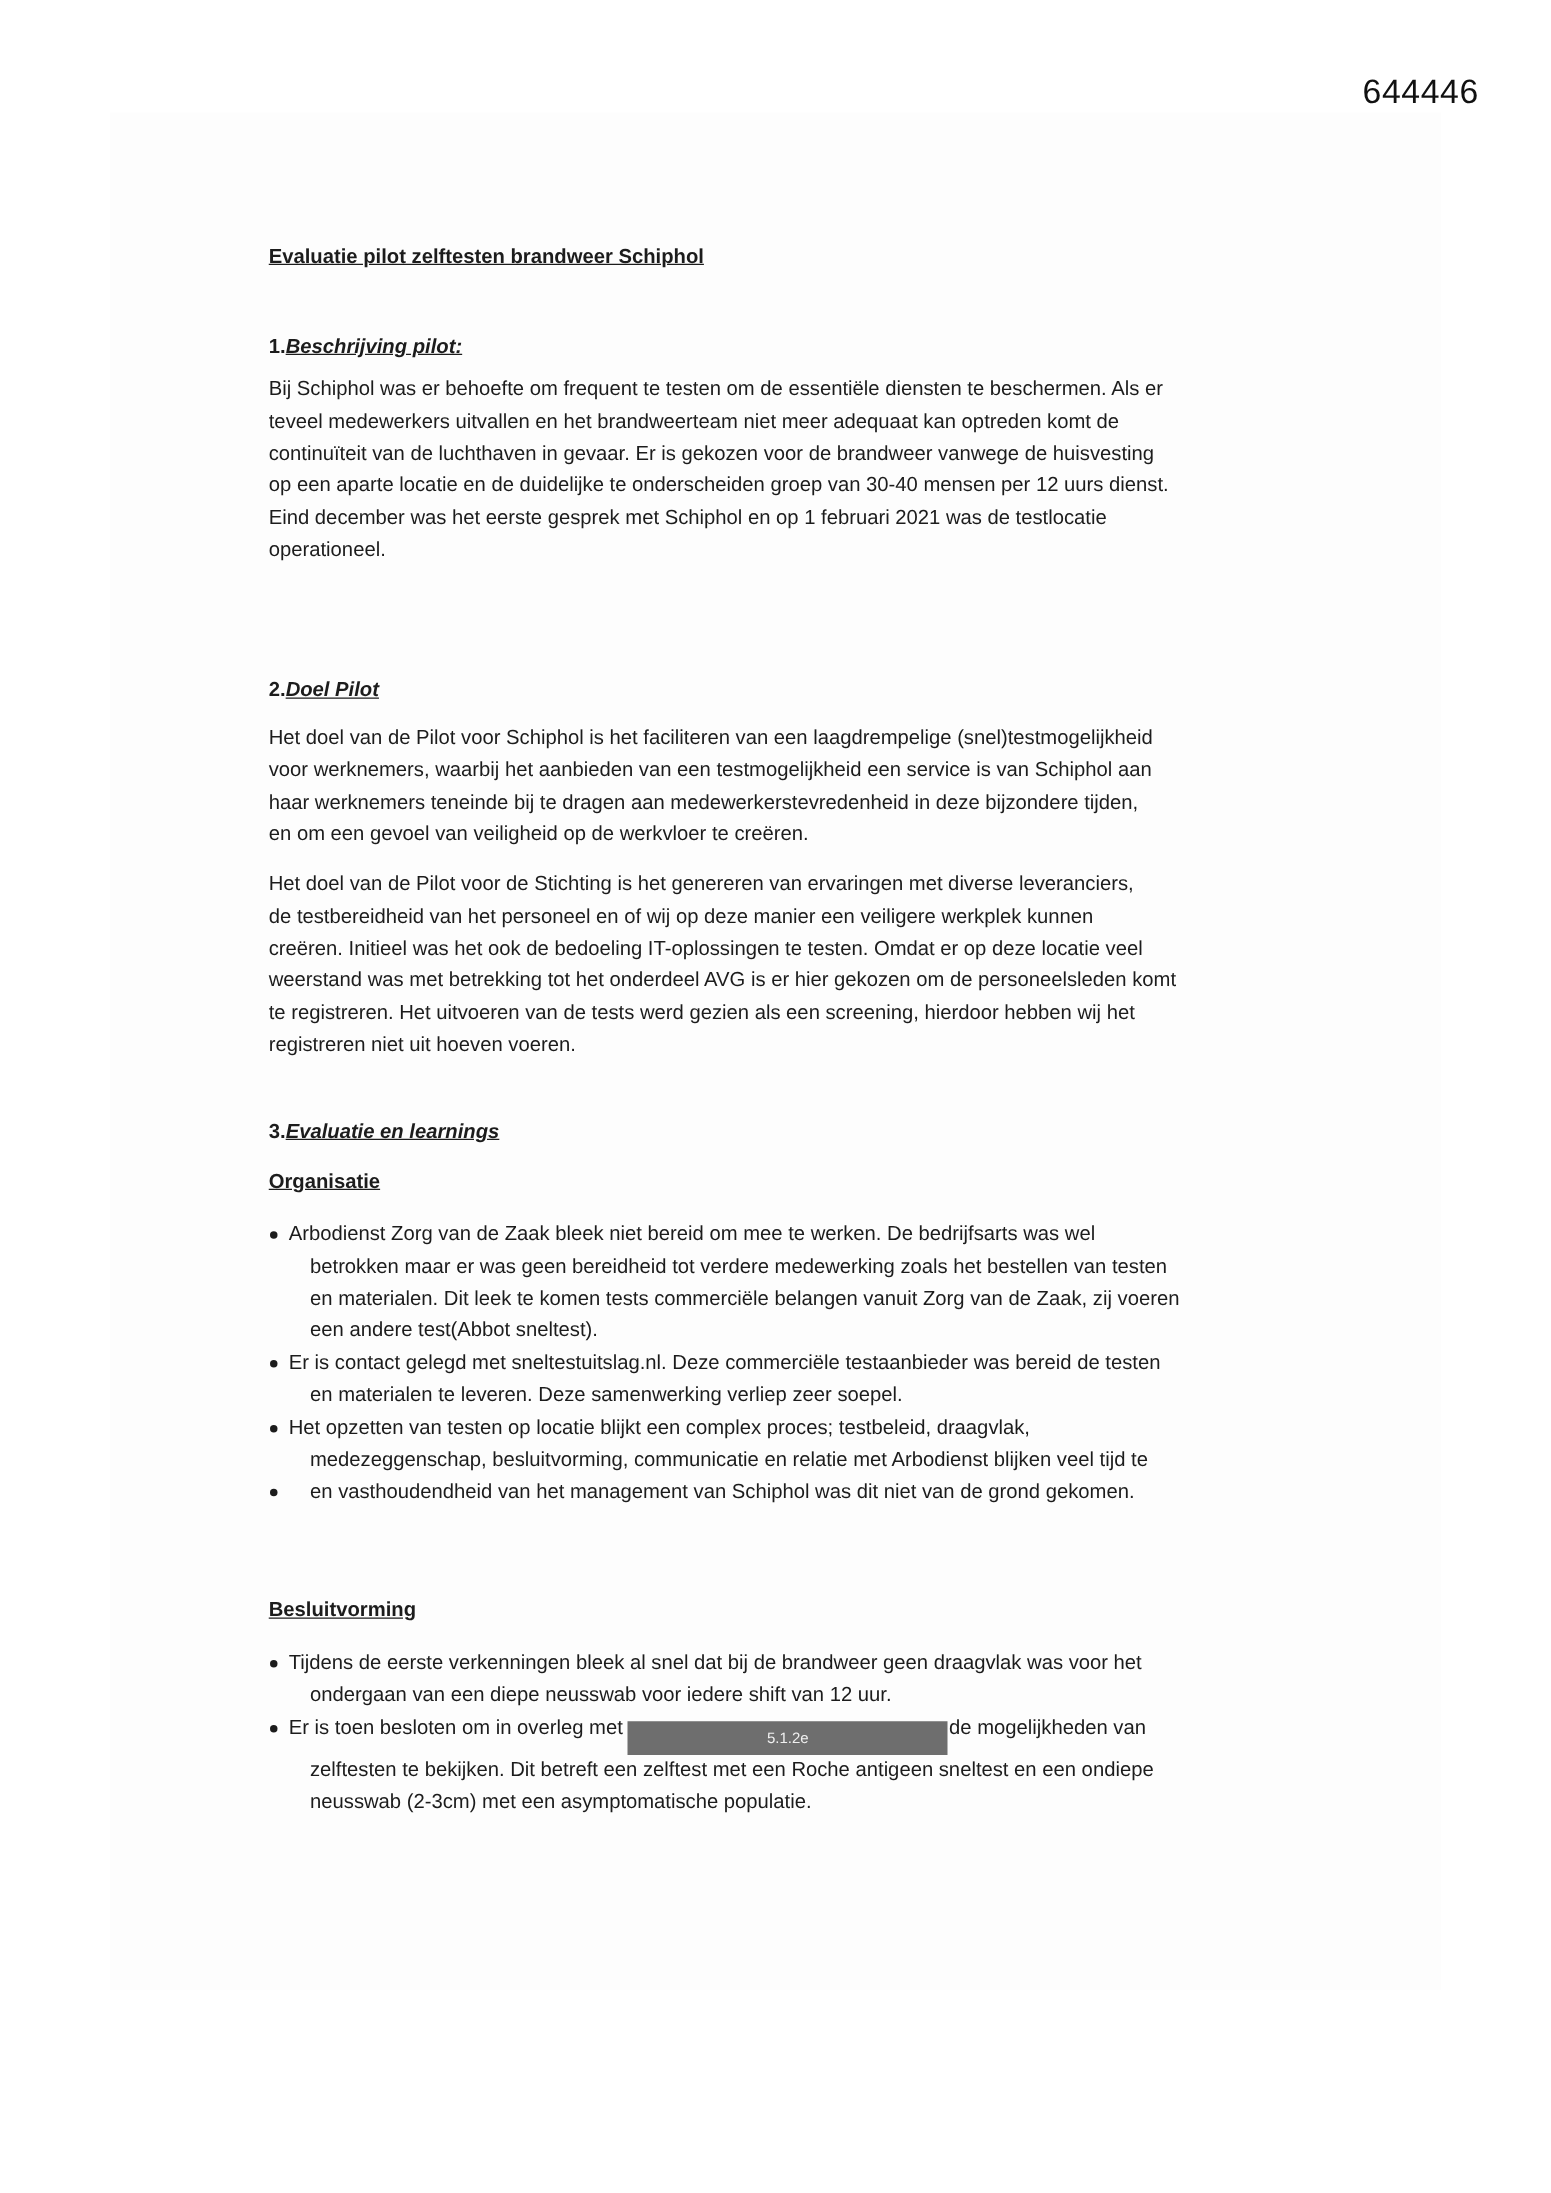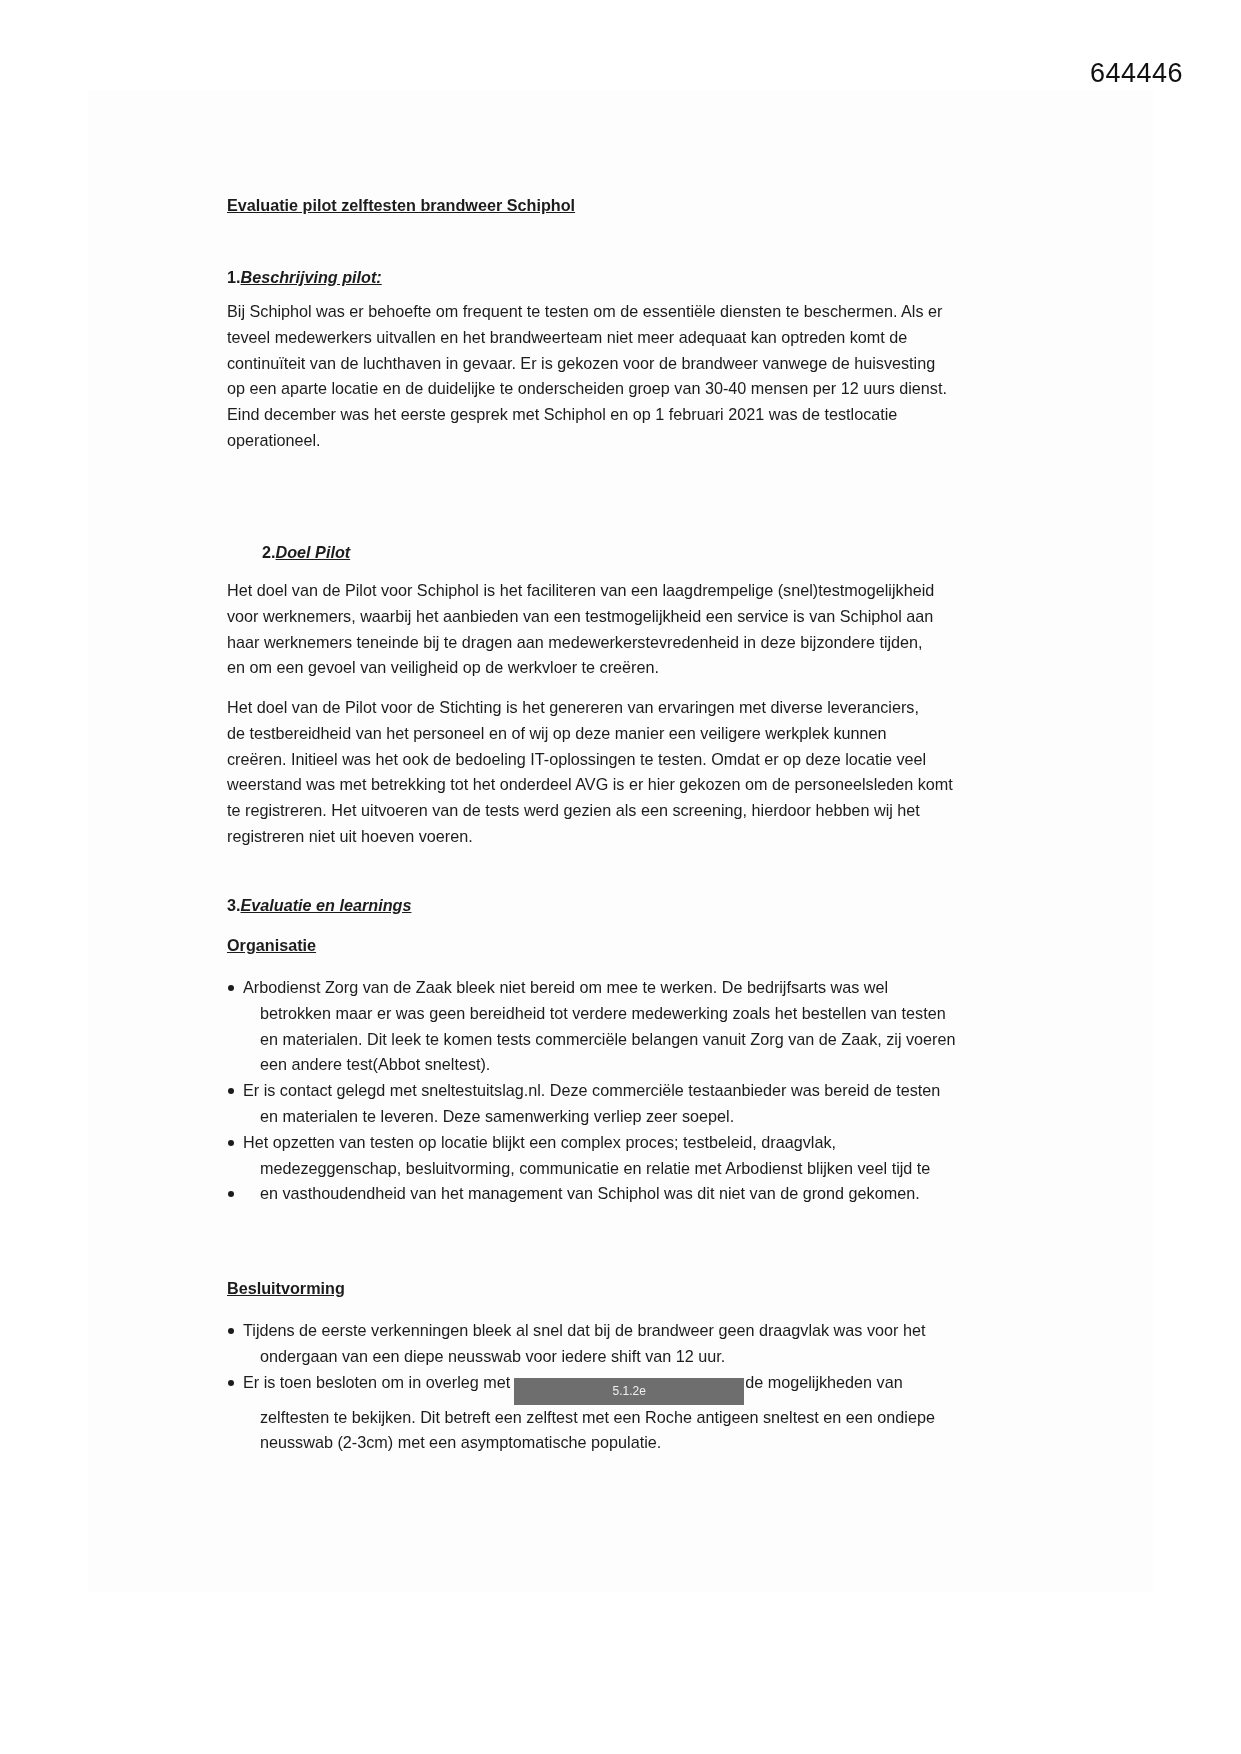--- a/index.html
+++ b/index.html
@@ -35,21 +35,21 @@
     .content {
       position: absolute;
       left: 215px;
       top: 0;
       width: 820px;
       font-family: "Liberation Sans", sans-serif;
       font-size: 16.2px;
       line-height: 25.8px;
       color: #1c1c1c;
     }
-    .abs { position: absolute; left: 12px; width: 820px; }
+    .abs { position: absolute; left: 0; width: 820px; }
     .title {
       font-weight: bold;
       text-decoration: underline;
       font-size: 16.2px;
       white-space: nowrap;
     }
     .heading {
       font-weight: bold;
       white-space: nowrap;
     }
@@ -76,21 +76,21 @@
       position: absolute;
       left: 1px;
       top: 10px;
       width: 6px;
       height: 6px;
       border-radius: 50%;
       background: #1c1c1c;
     }
     .redaction {
       display: inline-block;
-      width: 230px;
+      width: 256px;
       height: 27px;
       background: #6e6e6e;
       color: #f0f0f0;
       font-family: "Liberation Sans", sans-serif;
       font-size: 12px;
       line-height: 27px;
       text-align: center;
       vertical-align: -7px;
       margin-left: 4px;
       margin-right: 1px;
@@ -112,21 +112,21 @@
   </div>
   <div class="abs para" style="top:299px;">
     <span class="line">Bij Schiphol was er behoefte om frequent te testen om de essentiële diensten te beschermen. Als er</span>
     <span class="line">teveel medewerkers uitvallen en het brandweerteam niet meer adequaat kan optreden komt de</span>
     <span class="line">continuïteit van de luchthaven in gevaar. Er is gekozen voor de brandweer vanwege de huisvesting</span>
     <span class="line">op een aparte locatie en de duidelijke te onderscheiden groep van 30-40 mensen per 12 uurs dienst.</span>
     <span class="line">Eind december was het eerste gesprek met Schiphol en op 1 februari 2021 was de testlocatie</span>
     <span class="line">operationeel.</span>
   </div>
 
-  <div class="abs heading" style="top:540px;margin-left:35px;">
+  <div class="abs heading" style="top:540px;">
     <span>2.</span><span class="u">Doel Pilot</span>
   </div>
   <div class="abs para" style="top:578px;">
     <span class="line">Het doel van de Pilot voor Schiphol is het faciliteren van een laagdrempelige (snel)testmogelijkheid</span>
     <span class="line">voor werknemers, waarbij het aanbieden van een testmogelijkheid een service is van Schiphol aan</span>
     <span class="line">haar werknemers teneinde bij te dragen aan medewerkerstevredenheid in deze bijzondere tijden,</span>
     <span class="line">en om een gevoel van veiligheid op de werkvloer te creëren.</span>
   </div>
   <div class="abs para" style="top:695px;">
     <span class="line">Het doel van de Pilot voor de Stichting is het genereren van ervaringen met diverse leveranciers,</span>

